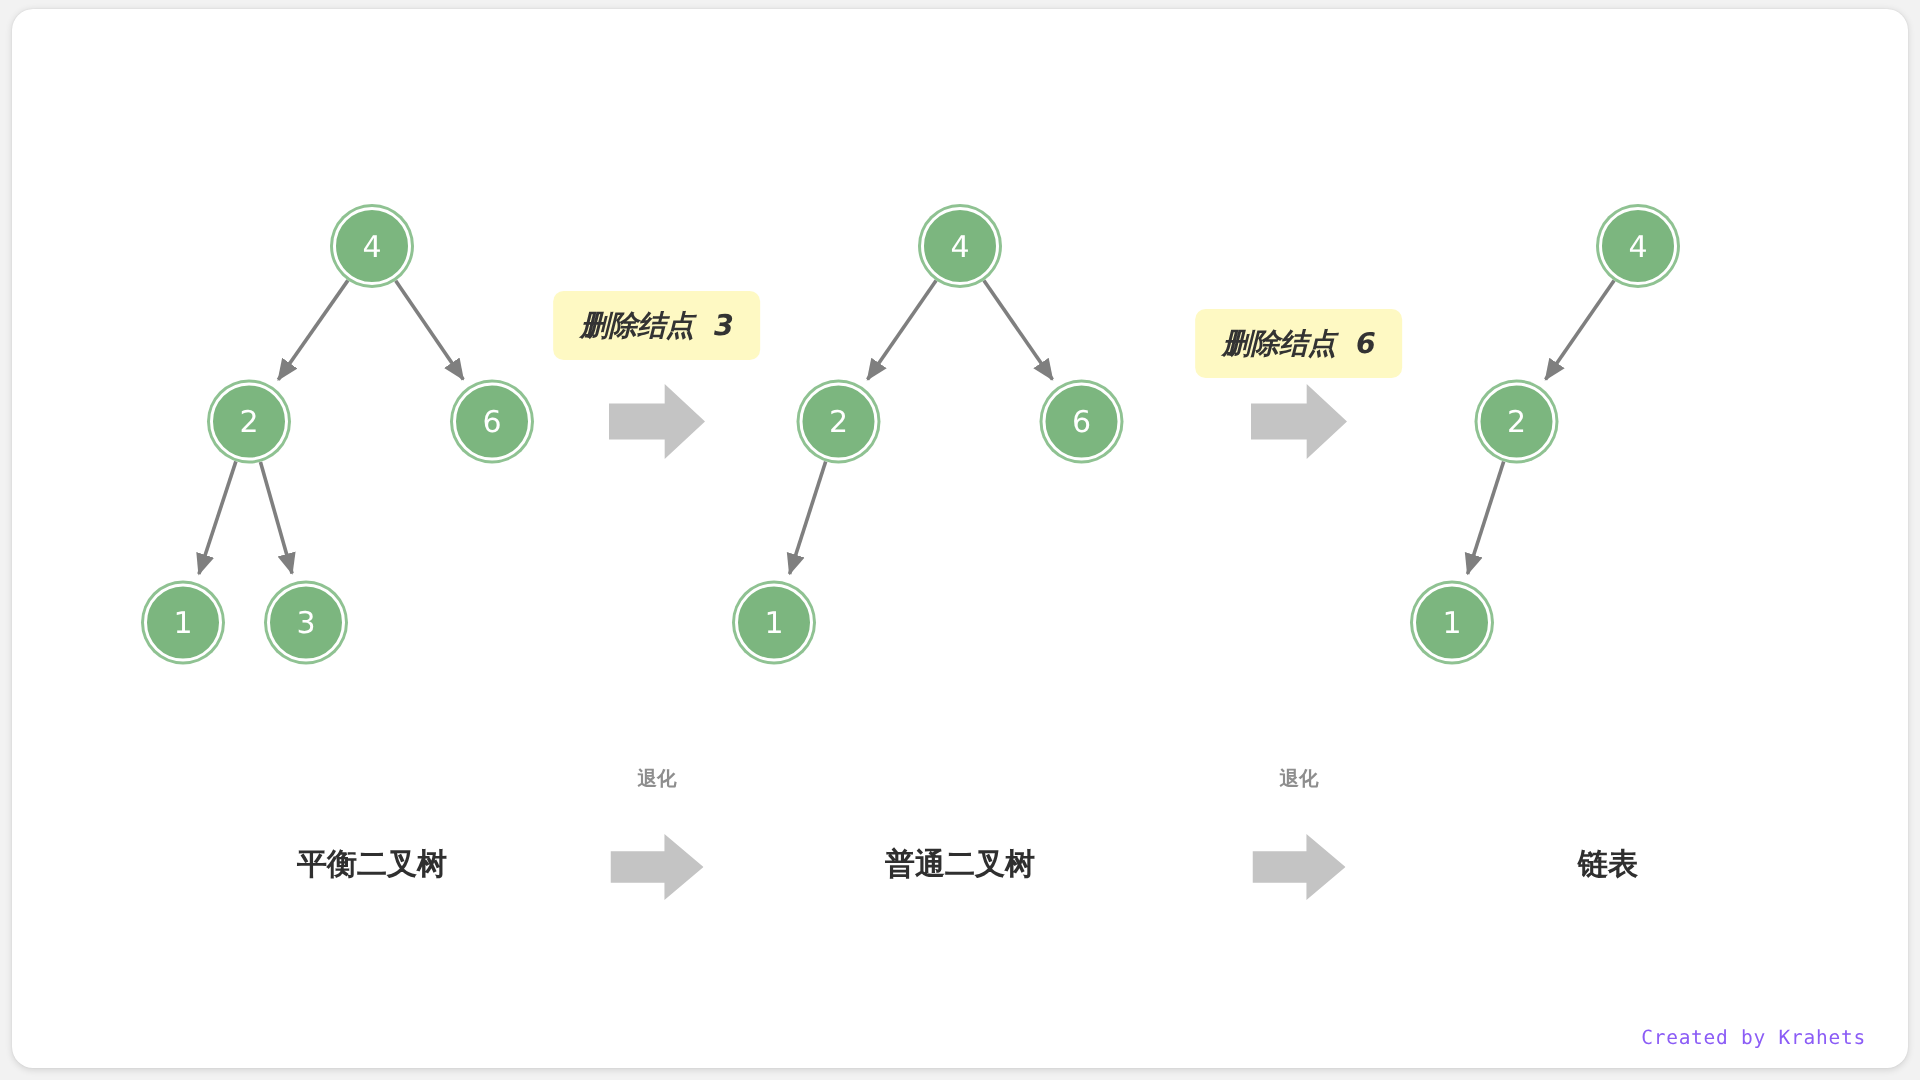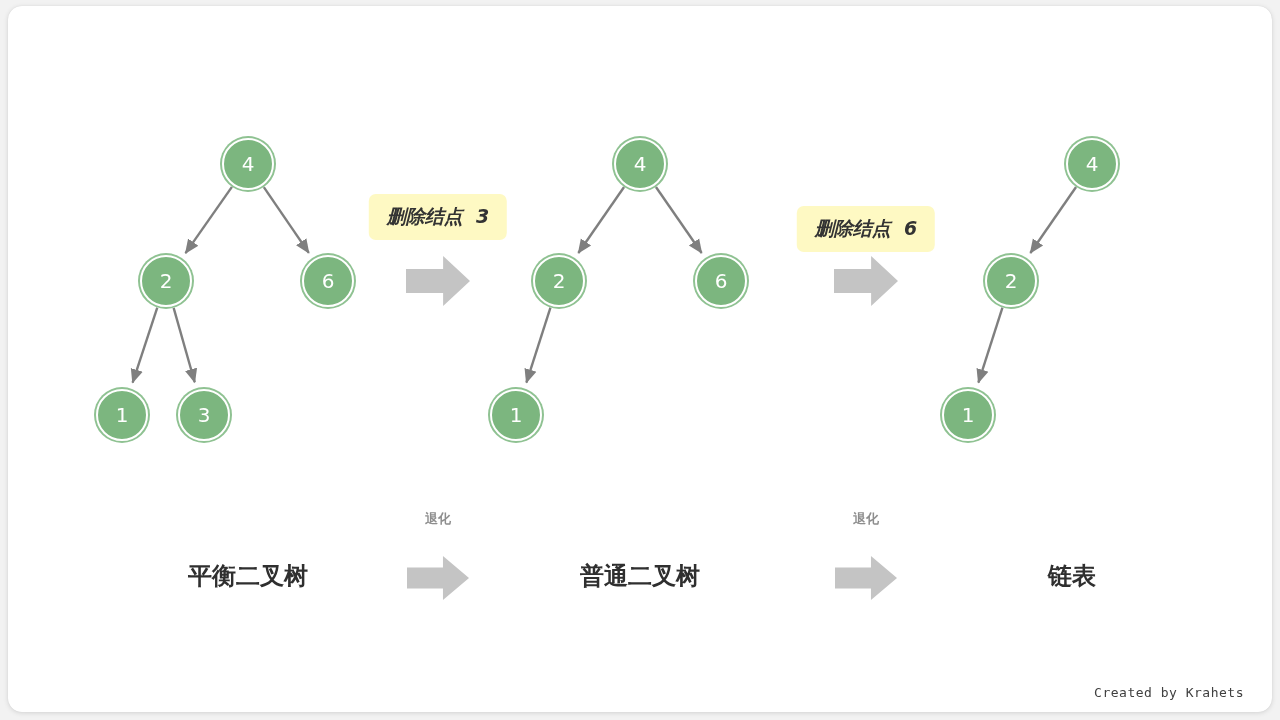--- a/index.html
+++ b/index.html
@@ -89,40 +89,40 @@
   .block-arrow {
     position: absolute;
   }
   .block-arrow svg { display: block; }
   
   .caption {
     position: absolute;
     transform: translate(-50%, -50%);
     white-space: nowrap;
     font-weight: bold;
-    font-size: 24px;
+    font-size: 20px;
     color: #2f2f2f;
     font-family: "DejaVu Sans", "Liberation Sans", sans-serif;
   }
   .sublabel {
     position: absolute;
     transform: translate(-50%, -50%);
     white-space: nowrap;
     font-weight: bold;
     font-size: 13px;
     color: #8e8e8e;
     font-family: "DejaVu Sans", "Liberation Sans", sans-serif;
   }
   .watermark {
     position: absolute;
     right: 36px;
     bottom: 20px;
     font-family: "DejaVu Sans Mono", "Liberation Mono", monospace;
     font-size: 13px;
-    color: #404040;
+    color: #8b5cf6;
     letter-spacing: 0.5px;
   }
 </style>
 </head>
 <body>
 
 <div id="canvas">
   <div class="card"></div>
   <div class="stage" id="stage">
     <svg class="edges" id="edge-layer">

